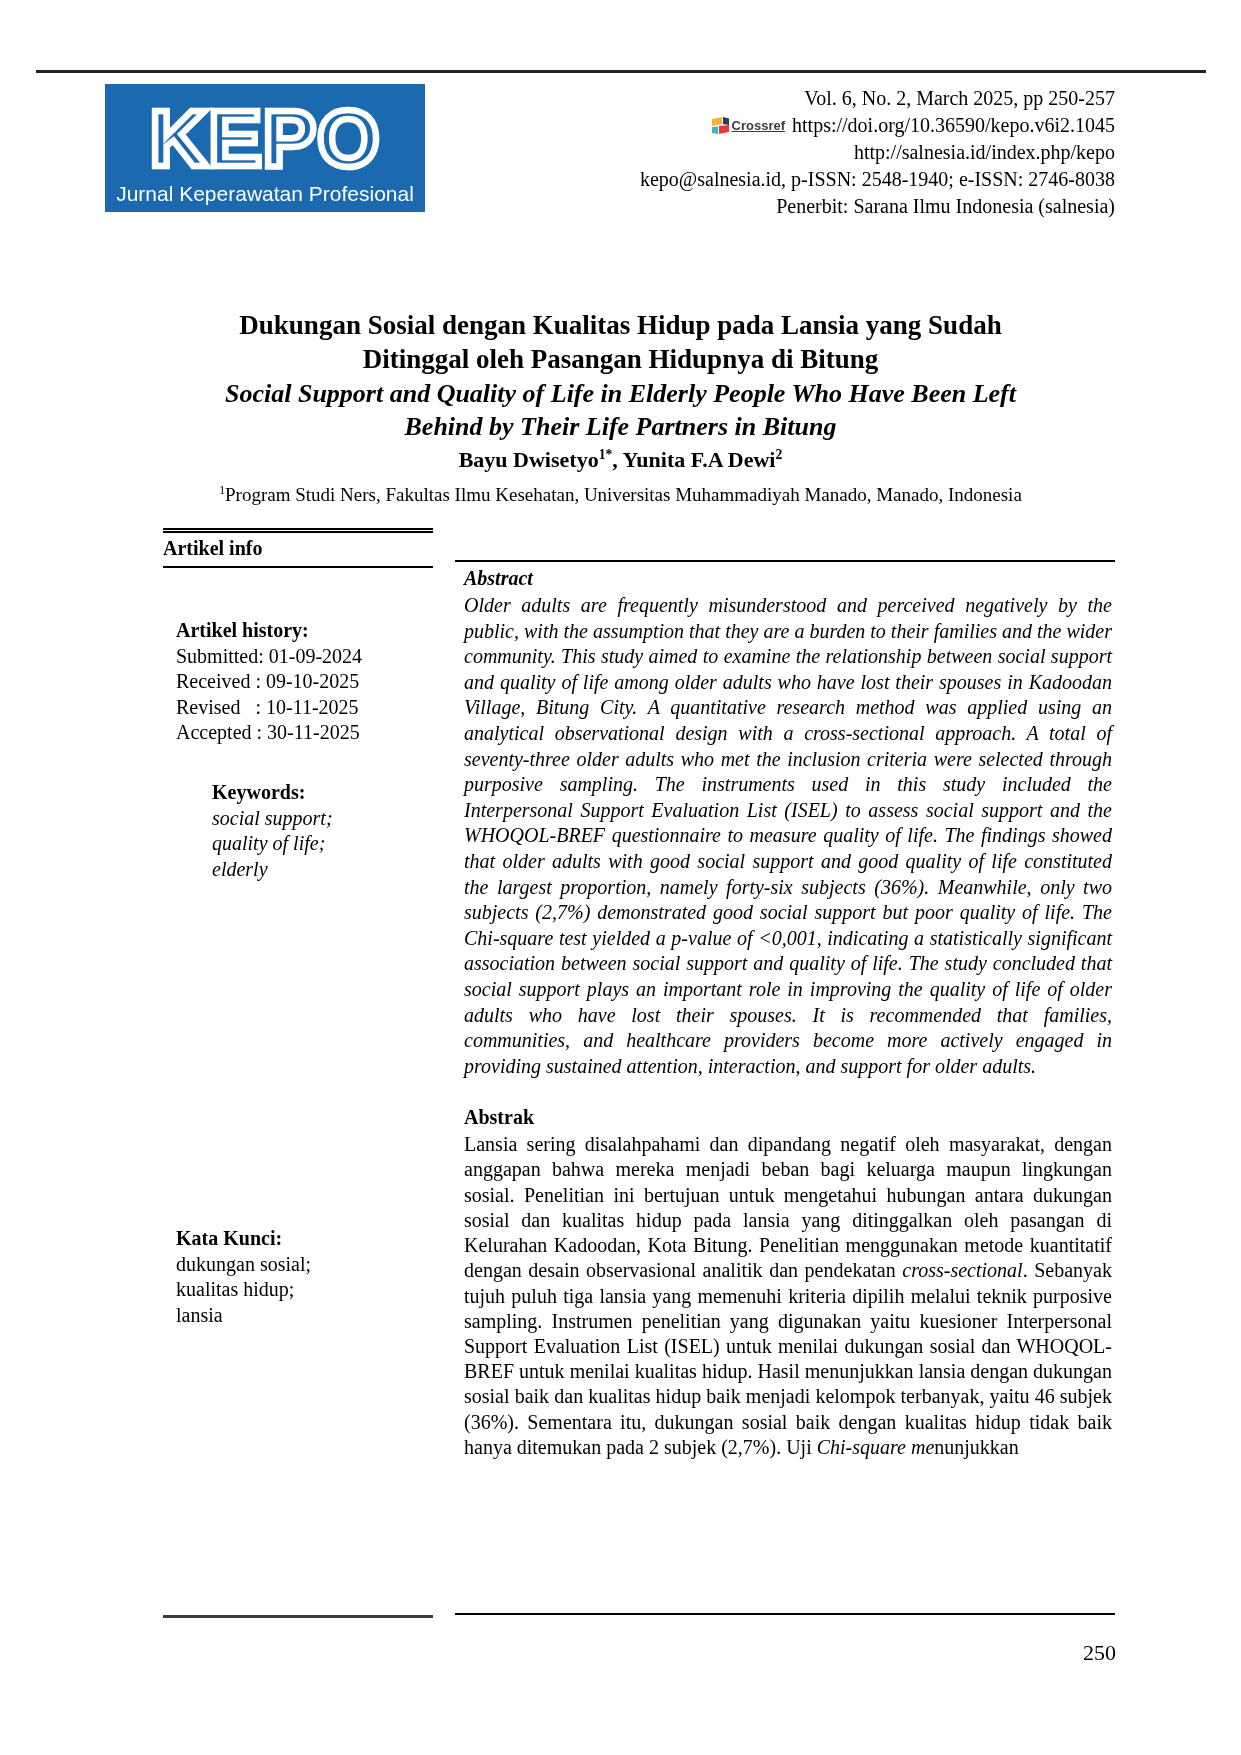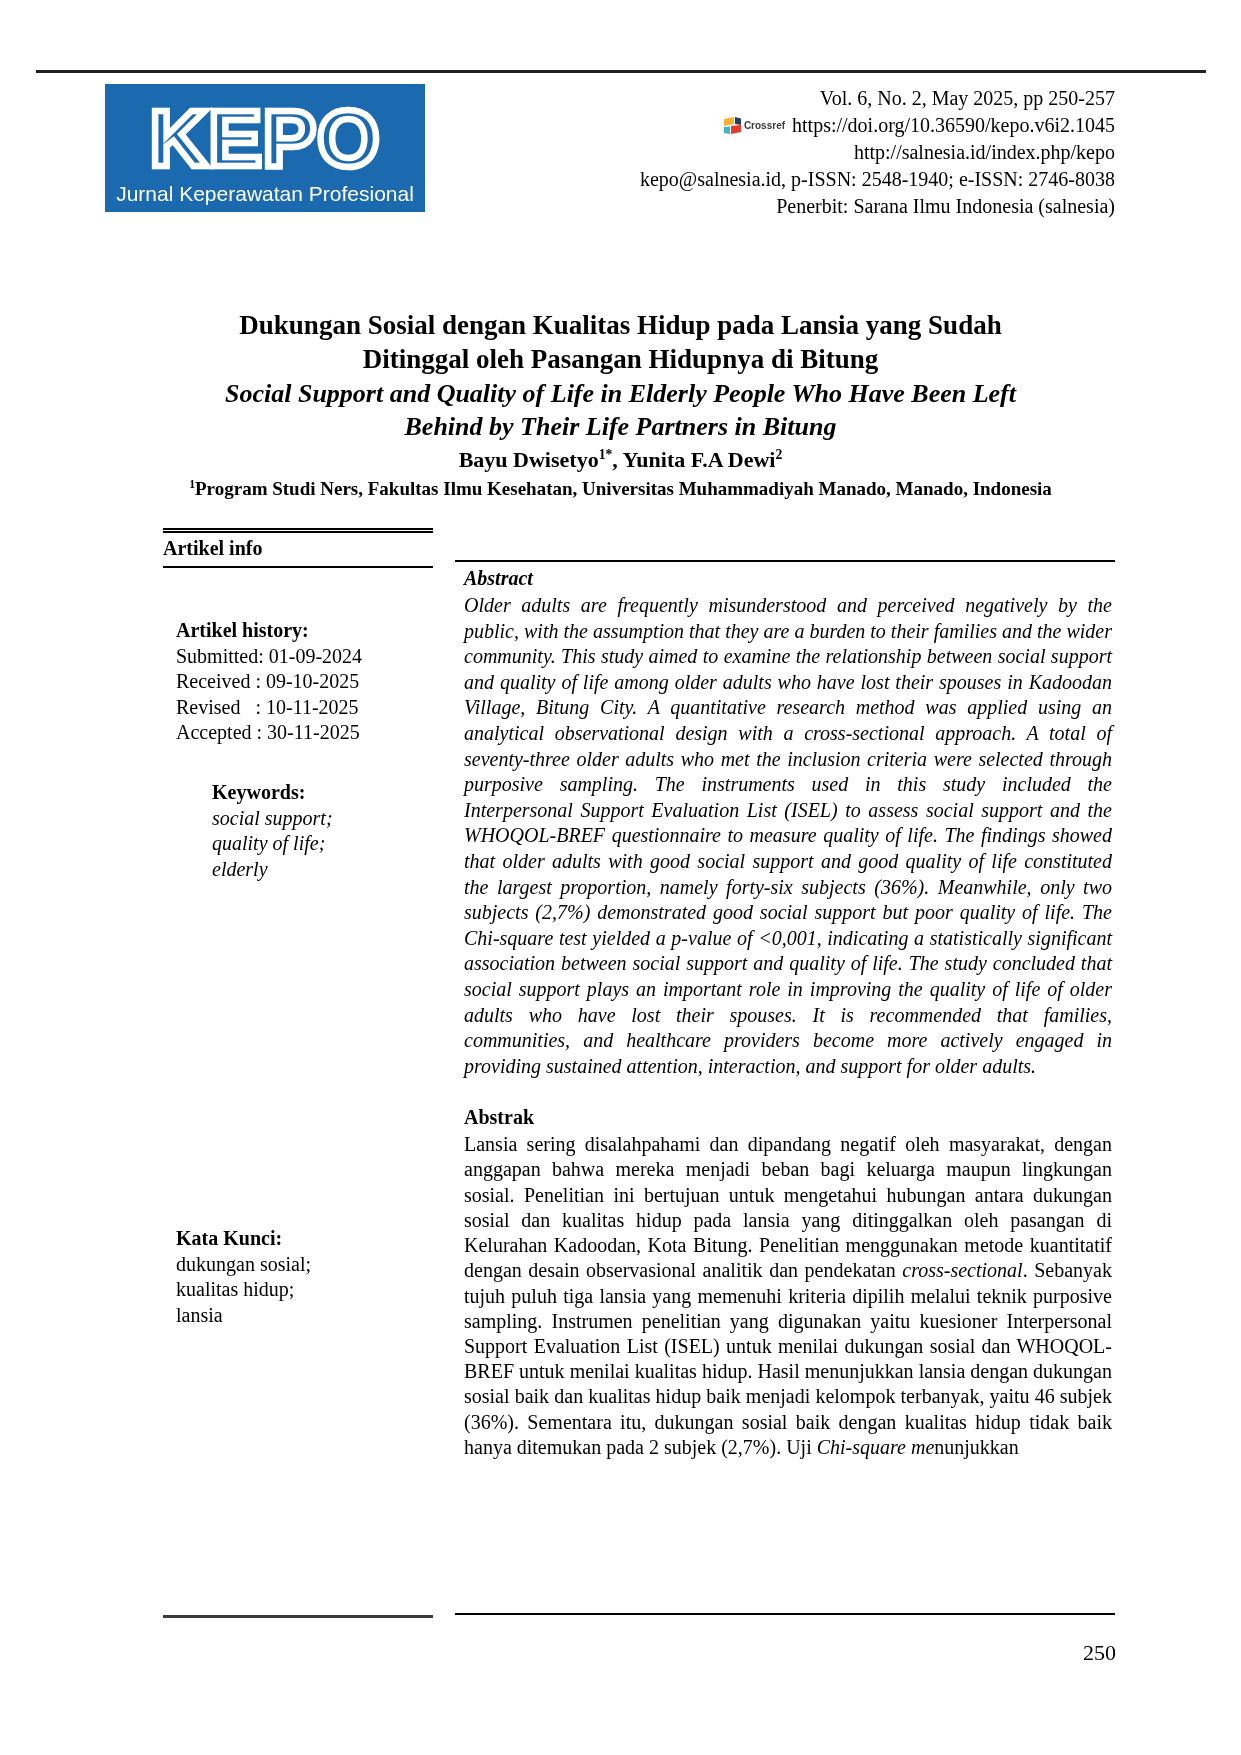--- a/index.html
+++ b/index.html
@@ -16,28 +16,28 @@
   .logo-box svg { display:block; }
 
   
   .header-meta {
     position:absolute; left:560px; top:85px; width:555px;
     text-align:right; font-size:20px; line-height:27px;
   }
   .meta-line { white-space:nowrap; }
   .doi-row { display:flex; justify-content:flex-end; align-items:center; gap:7px; }
   .crossref-wrap { display:inline-flex; align-items:center; gap:3px; }
-  .crossref-label { font-family:"Liberation Sans", sans-serif; font-size:10px; font-weight:bold; color:#3a3a3a; }
+  .crossref-label { font-family:"Liberation Sans", sans-serif; font-size:13px; font-weight:bold; color:#3a3a3a;text-decoration:underline; }
 
   
   .title-block { position:absolute; left:130px; top:308px; width:981px; text-align:center; }
   .title-id { font-size:27px; font-weight:bold; line-height:34px; }
   .title-en { font-size:26px; font-weight:bold; font-style:italic; line-height:33px; margin-top:1px; }
   .authors  { font-size:22px; font-weight:bold; line-height:28px; margin-top:3px; }
-  .affiliation { font-size:19px; line-height:26px; margin-top:2px;font-weight:bold; }
+  .affiliation { font-size:19px; line-height:26px; margin-top:8px; }
   sup { font-size:0.62em; line-height:0; vertical-align:super; }
 
   
   .info-header {
     position:absolute; left:163px; top:528px; width:270px;
     border-top:5px double #000; border-bottom:2px solid #000;
     font-weight:bold; font-size:20px; padding:4px 0 6px;
   }
   .left-text { position:absolute; left:176px; width:250px; font-size:20px; line-height:25.5px; }
   .lt-history { top:578px;margin-top:40px; }
@@ -74,21 +74,21 @@
 
   <div class="logo-box">
     <svg width="320" height="128" viewBox="0 0 320 128">
       <rect x="0" y="0" width="320" height="128" fill="#1b6ab0"></rect>
       <text x="160" y="82" text-anchor="middle" font-family="Liberation Sans, sans-serif" font-weight="bold" font-size="80" letter-spacing="1" fill="#1b6ab0" stroke="#ffffff" stroke-width="6.5">KEPO</text>
       <text x="160" y="117" text-anchor="middle" font-family="Liberation Sans, sans-serif" font-size="21" fill="#ffffff">Jurnal Keperawatan Profesional</text>
     </svg>
   </div>
 
   <div class="header-meta">
-    <div class="meta-line">Vol. 6, No. 2, May 2025, pp 250-257</div>
+    <div class="meta-line">Vol. 6, No. 2, March 2025, pp 250-257</div>
     <div class="doi-row">
       <span class="crossref-wrap">
         <svg width="17" height="18" viewBox="0 0 17 18">
           <polygon points="0,2 10,0 10,7 0,9" fill="#f9b233"></polygon>
           <polygon points="11,0 17,1.5 17,8 11,7" fill="#25405a"></polygon>
           <polygon points="0,10 6,9.5 6,17 0,16" fill="#3fb4c4"></polygon>
           <polygon points="7,9 17,8 17,15 7,17" fill="#e53a2e"></polygon>
         </svg>
         <span class="crossref-label">Crossref</span>
       </span>

